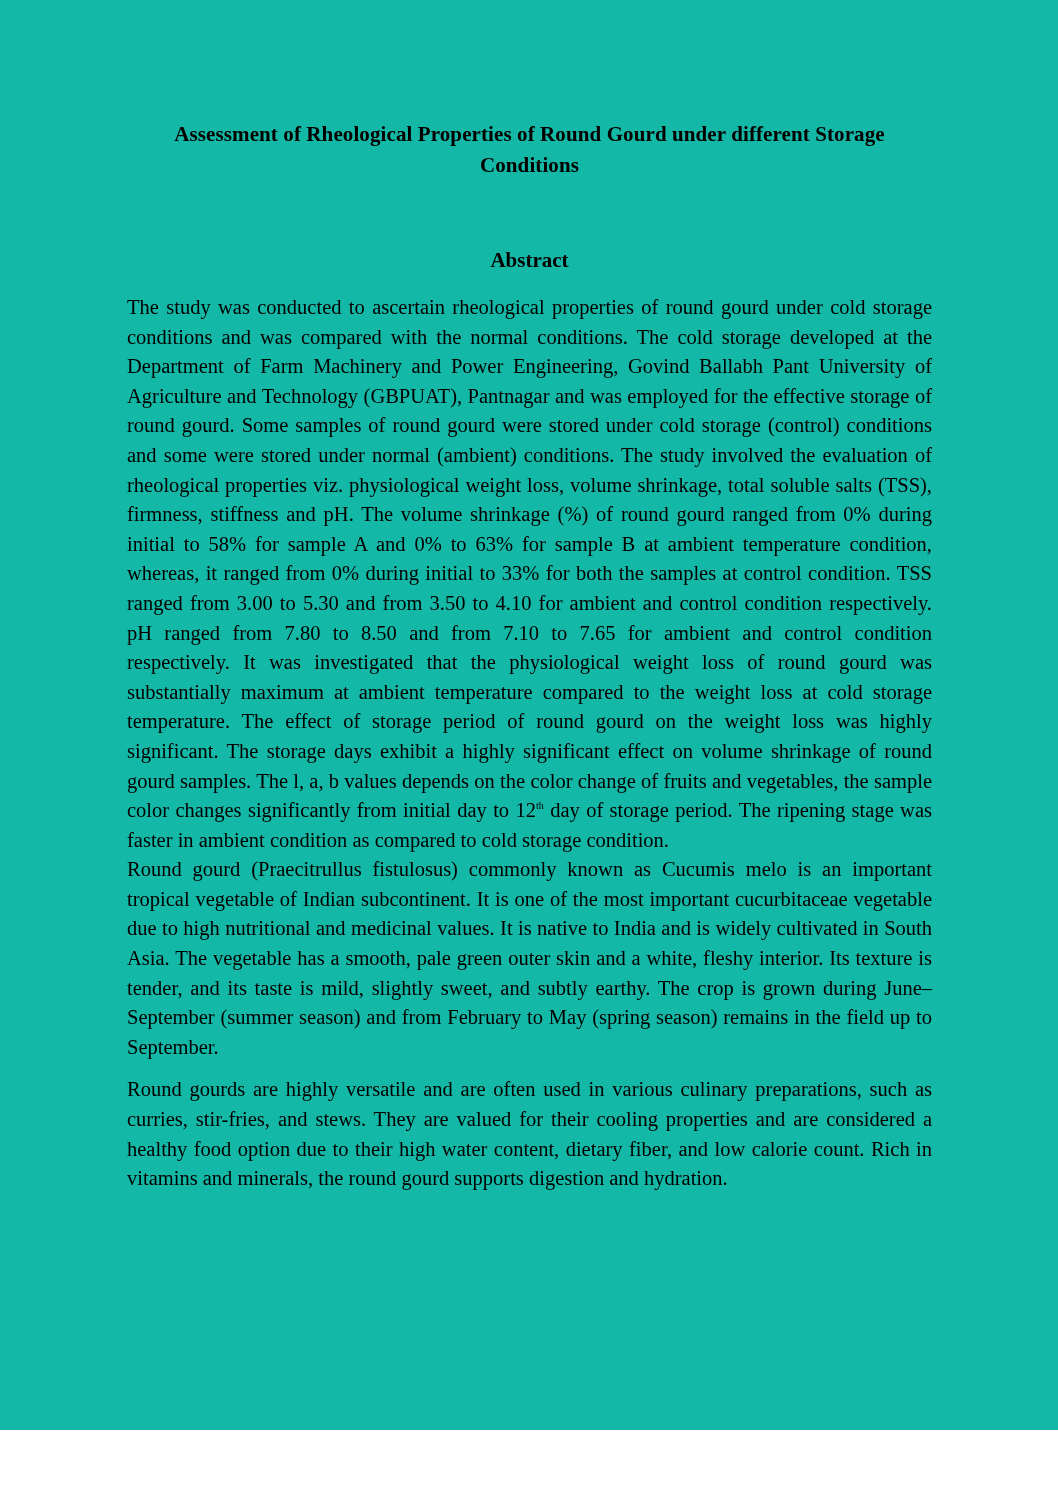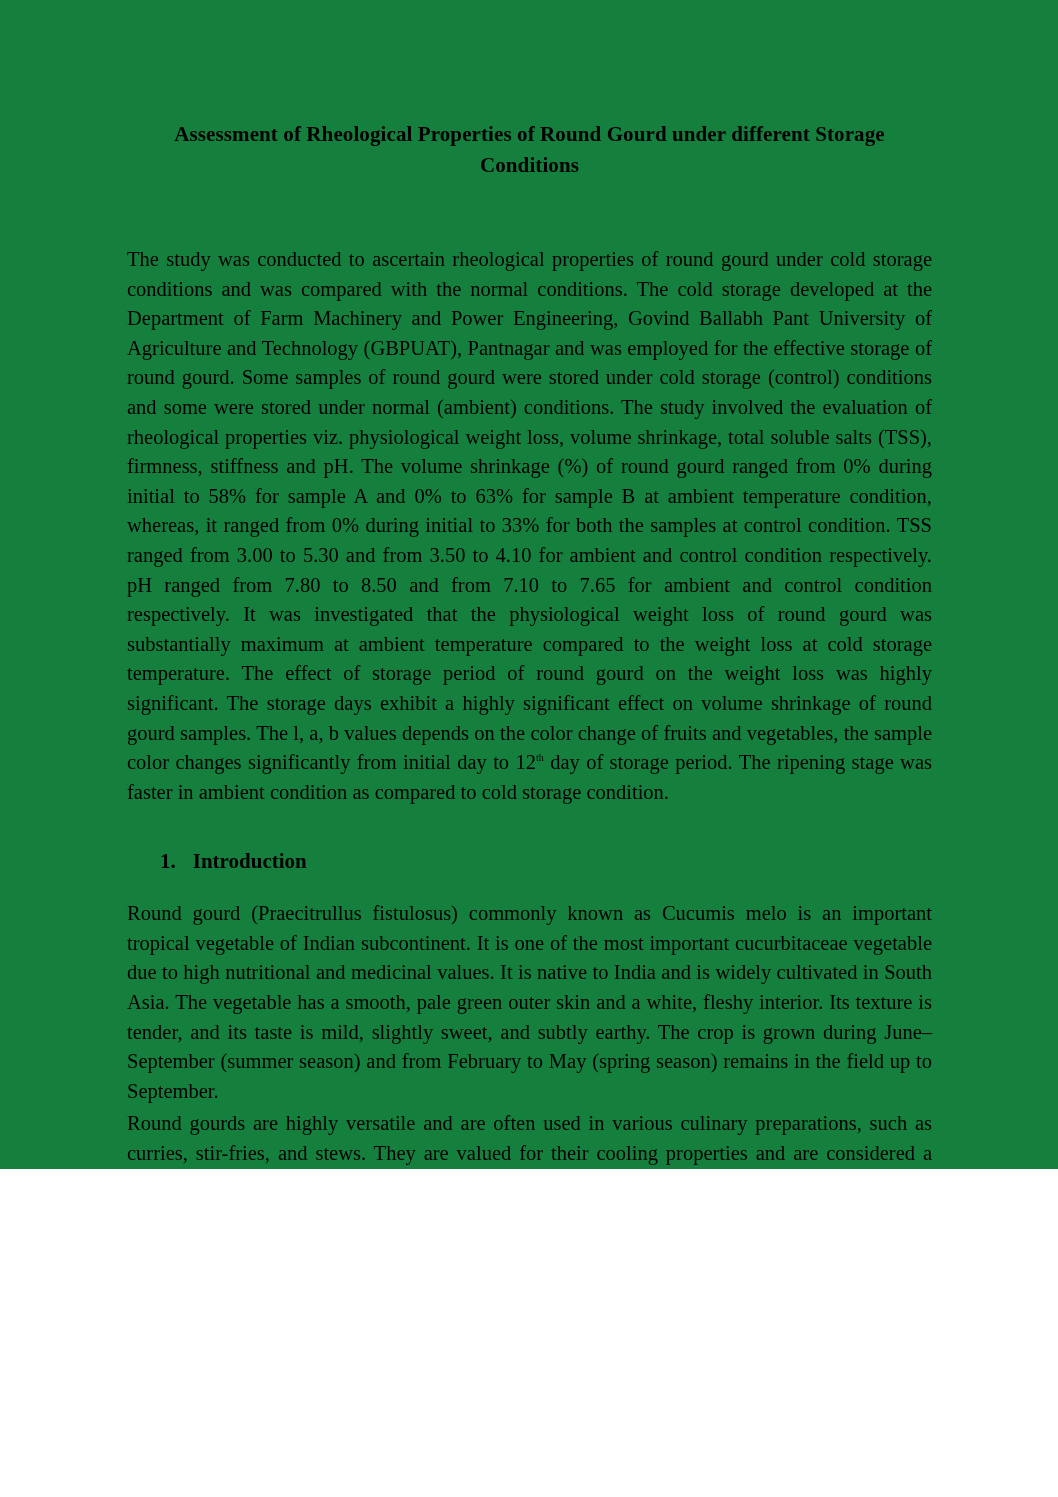--- a/index.html
+++ b/index.html
@@ -3,22 +3,22 @@
 <meta charset="utf-8">
 <style>
   html, body {
     margin: 0;
     padding: 0;
     background: #ffffff;
   }
   .page {
     position: relative;
     width: 1058px;
-    height: 1169px;
-    background: #15803d;
+    height: 1430px;
+    background: #14b8a6;
     box-sizing: border-box;
     padding: 119px 126px 0 127px;
     font-family: "Liberation Serif", serif;
     color: #000000;
     overflow: hidden;
   }
   .paper-title {
     margin: 0 0 64px 0;
     font-size: 21px;
     font-weight: bold;
@@ -50,34 +50,32 @@
     padding-left: 33px;
     font-size: 21px;
     font-weight: bold;
     line-height: 31px;
   }
   .section-number {
     display: inline-block;
     margin-right: 17px;
   }
   .para-gap {
-    margin-top: 3px;
+    margin-top: 13px;
   }
 </style>
 </head>
 <body>
 
 <div class="page">
 
   <h1 class="paper-title">Assessment of Rheological Properties of Round Gourd under different Storage Conditions</h1>
 
+  <h2 class="abstract-heading">Abstract</h2>
 
   <p class="body-text"><span>The study was conducted to ascertain rheological properties of round gourd under cold storage conditions and was compared with the normal conditions. The cold storage developed at the Department of Farm Machinery and Power Engineering, Govind Ballabh Pant University of Agriculture and Technology (GBPUAT), Pantnagar and was employed for the effective storage of round gourd. Some samples of round gourd were stored under cold storage (control) conditions and some were stored under normal (ambient) conditions. The study involved the evaluation of rheological properties viz. physiological weight loss, volume shrinkage, total soluble salts (TSS), firmness, stiffness and pH. The volume shrinkage (%) of round gourd ranged from 0% during initial to 58% for sample A and 0% to 63% for sample B at ambient temperature condition, whereas, it ranged from 0% during initial to 33% for both the samples at control condition. TSS ranged from 3.00 to 5.30 and from 3.50 to 4.10 for ambient and control condition respectively. pH ranged from 7.80 to 8.50 and from 7.10 to 7.65 for ambient and control condition respectively. It was investigated that the physiological weight loss of round gourd was substantially maximum at ambient temperature compared to the weight loss at cold storage temperature. The effect of storage period of round gourd on the weight loss was highly significant. The storage days exhibit a highly significant effect on volume shrinkage of round gourd samples. The l, a, b values depends on the color change of fruits and vegetables, the sample color changes significantly from initial day to 12</span><sup>th</sup><span> day of storage period. The ripening stage was faster in ambient condition as compared to cold storage condition.</span></p>
 
-  <h2 class="section-heading">
-    <span class="section-number">1.</span><span class="section-label">Introduction</span>
-  </h2>
 
   <p class="body-text">Round gourd (Praecitrullus fistulosus) commonly known as Cucumis melo is an important tropical vegetable of Indian subcontinent. It is one of the most important cucurbitaceae vegetable due to high nutritional and medicinal values. It is native to India and is widely cultivated in South Asia. The vegetable has a smooth, pale green outer skin and a white, fleshy interior. Its texture is tender, and its taste is mild, slightly sweet, and subtly earthy. The crop is grown during June–September (summer season) and from February to May (spring season) remains in the field up to September.</p>
 
   <p class="body-text para-gap">Round gourds are highly versatile and are often used in various culinary preparations, such as curries, stir-fries, and stews. They are valued for their cooling properties and are considered a healthy food option due to their high water content, dietary fiber, and low calorie count. Rich in vitamins and minerals, the round gourd supports digestion and hydration.</p>
 
 </div>
 
 </body></html>

